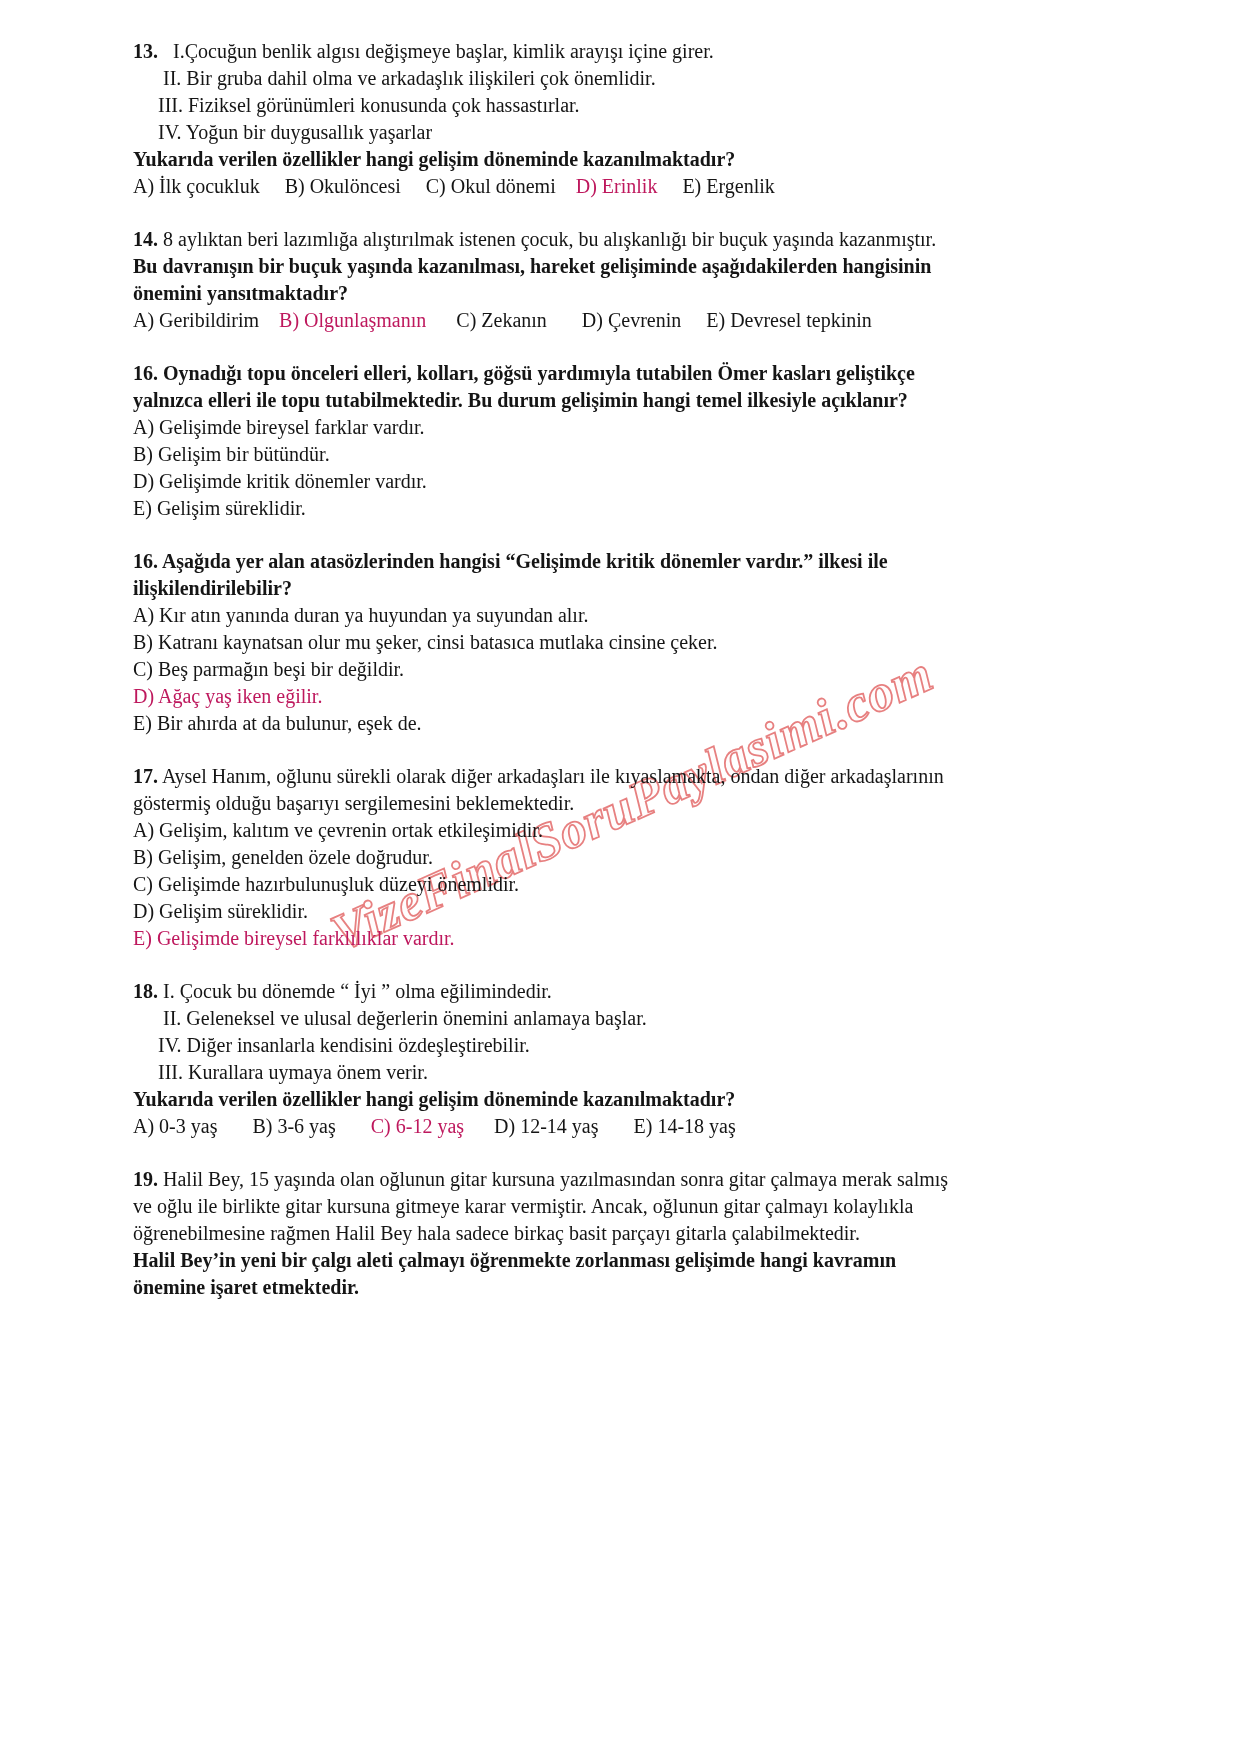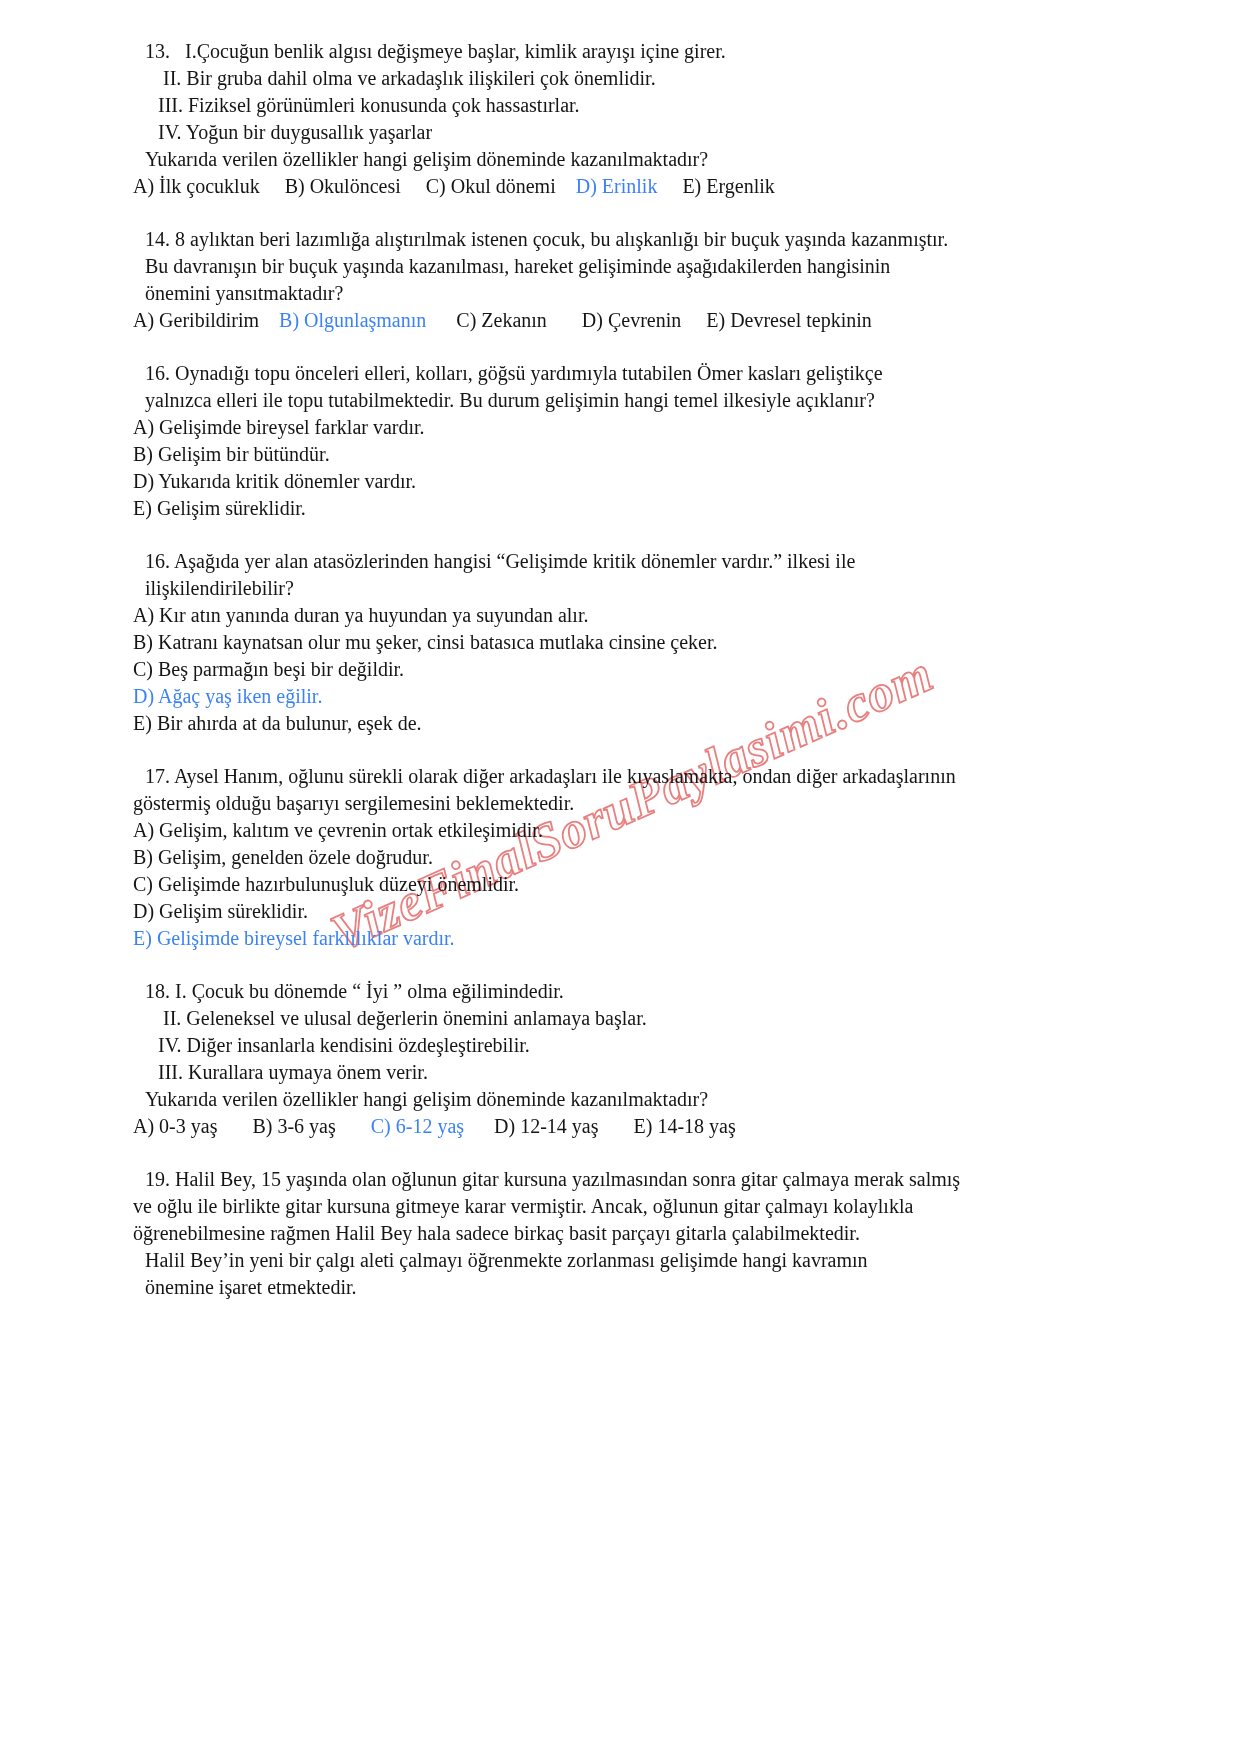--- a/index.html
+++ b/index.html
@@ -18,22 +18,22 @@
     top: 38px;
     right: 30px;
     z-index: 1;
   }
   .question { margin-bottom: 26px; }
   .line {
     white-space: pre;
     font-size: 20px;
     line-height: 27px;
   }
-  .b { font-weight: normal; margin-left: 12px; }
-  .r { color: #3b82f6; }
+  .b { font-weight: bold; }
+  .r { color: #be185d; }
   .u {
     text-decoration: underline;
     text-decoration-thickness: 2px;
     text-underline-offset: 4px;
   }
   .watermark {
     position: absolute;
     left: 348px;
     top: 900px;
     height: 66px;
@@ -69,21 +69,21 @@
         <div class="line"><span class="b">14.</span><span> 8 aylıktan beri lazımlığa alıştırılmak istenen çocuk, bu alışkanlığı bir buçuk yaşında kazanmıştır.</span></div>
         <div class="line"><span class="b">Bu davranışın bir buçuk yaşında kazanılması, hareket gelişiminde aşağıdakilerden hangisinin</span></div>
         <div class="line"><span class="b">önemini yansıtmaktadır?</span></div>
         <div class="line"><span>A) Geribildirim    </span><span class="r">B) Olgunlaşmanın</span><span>      C) Zekanın       D) Çevrenin     E) Devresel tepkinin</span></div>
       </div>
       <div class="question">
         <div class="line"><span class="b">16. Oynadığı topu önceleri elleri, kolları, göğsü yardımıyla tutabilen Ömer kasları geliştikçe</span></div>
         <div class="line"><span class="b">yalnızca elleri ile topu tutabilmektedir. Bu durum gelişimin hangi temel ilkesiyle açıklanır?</span></div>
         <div class="line"><span>A) Gelişimde bireysel farklar vardır.</span></div>
         <div class="line"><span>B) Gelişim bir bütündür.</span></div>
-        <div class="line"><span>D) Yukarıda kritik dönemler vardır.</span></div>
+        <div class="line"><span>D) Gelişimde kritik dönemler vardır.</span></div>
         <div class="line"><span>E) Gelişim süreklidir.</span></div>
       </div>
       <div class="question">
         <div class="line"><span class="b">16. Aşağıda yer alan atasözlerinden hangisi “Gelişimde kritik dönemler vardır.” ilkesi ile</span></div>
         <div class="line"><span class="b">ilişkilendirilebilir?</span></div>
         <div class="line"><span>A) Kır atın yanında duran ya huyundan ya suyundan alır.</span></div>
         <div class="line"><span>B) Katranı kaynatsan olur mu şeker, cinsi batasıca mutlaka cinsine çeker.</span></div>
         <div class="line"><span>C) Beş parmağın beşi bir değildir.</span></div>
         <div class="line"><span class="r">D) Ağaç yaş iken eğilir.</span></div>
         <div class="line"><span>E) Bir ahırda at da bulunur, eşek de.</span></div>

